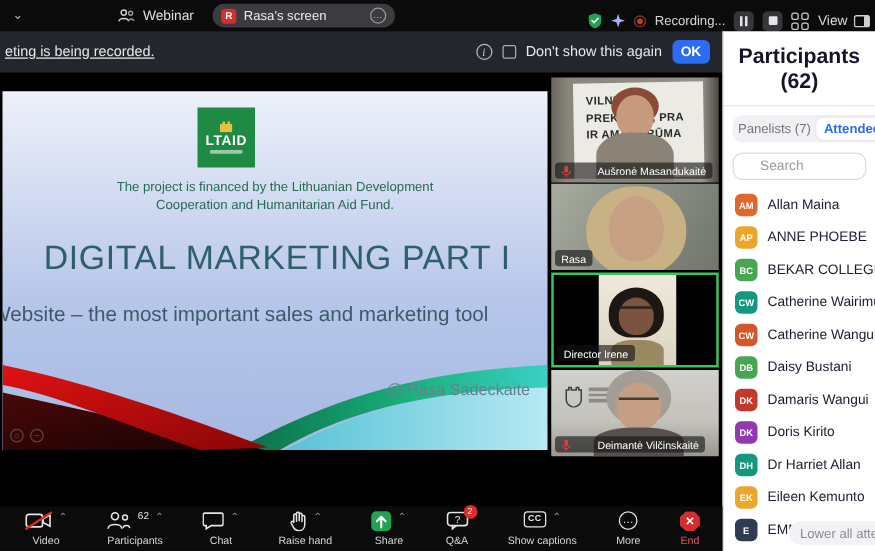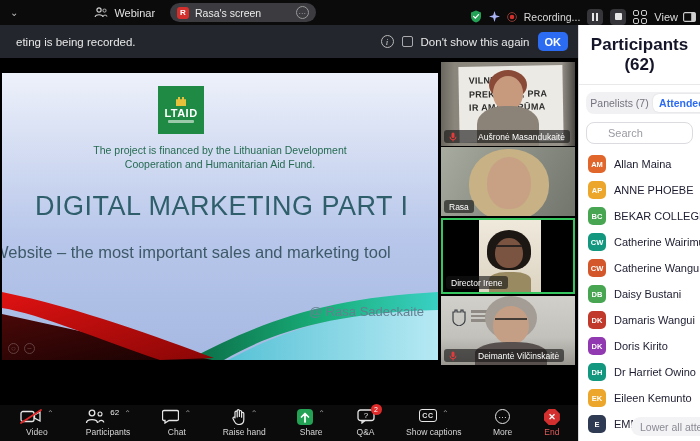--- a/index.html
+++ b/index.html
@@ -25,21 +25,21 @@
   .pause-bars { display:flex; gap:2px; } .pause-bars i { width:2px; height:8px; background:#e6e6e6; }
   .stop-sq { width:7px; height:7px; background:#e6e6e6; border-radius:1px; }
   .grid4 { display:grid; grid-template-columns:6px 6px; grid-template-rows:6px 6px; gap:2px; }
   .grid4 i { border:1.2px solid #cfcfcf; border-radius:2px; }
   .view-item { display:flex; align-items:center; gap:5px; color:#dcdcdc; font-size:11px; }
   .rec-label { color:#d8d8d8; font-size:10.5px; }
 
   
   .banner { position:absolute; left:0; top:25px; width:578px; height:33px; background:#23262c;
             display:flex; align-items:center; color:#e8e8e8; font-size:11.5px; overflow:hidden; }
-  .banner-msg { margin-left:16px; white-space:nowrap; }
+  .banner-msg { margin-left:4px; white-space:nowrap;text-decoration:underline; }
   .banner-right { position:absolute; right:10px; display:flex; align-items:center; gap:8px; }
   .info-circle { width:13px; height:13px; border:1px solid #b9b9b9; border-radius:50%; color:#cfcfcf;
                  font-size:9px; line-height:12px; text-align:center; font-style:italic; font-family:"Liberation Serif",serif; }
   .chk { width:11px; height:11px; border:1px solid #a9a9ae; border-radius:2px; background:transparent; }
   .ok-btn { min-width:30px; height:19px; background:#2c6cf2; color:#fff; border:none; border-radius:5px;
             font-size:11px; font-weight:bold; padding:0 7px; }
 
   
   .slide { position:absolute; left:2px; top:73px; width:436px; height:287px; overflow:hidden;
            background:linear-gradient(180deg,#edf1fa 0%,#d3dcf2 28%,#b7c6ea 58%,#a6b9e2 100%); }
@@ -354,21 +354,21 @@
         <div class="p-row">
           <span class="p-avatar" style="background: rgb(192, 57, 43);">DK</span>
           <span class="p-name">Damaris Wangui</span>
         </div>
         <div class="p-row">
           <span class="p-avatar" style="background: rgb(145, 57, 176);">DK</span>
           <span class="p-name">Doris Kirito</span>
         </div>
         <div class="p-row">
           <span class="p-avatar" style="background: rgb(20, 151, 127);">DH</span>
-          <span class="p-name">Dr Harriet Owino</span>
+          <span class="p-name">Dr Harriet Allan</span>
         </div>
         <div class="p-row">
           <span class="p-avatar" style="background: rgb(237, 166, 44);">EK</span>
           <span class="p-name">Eileen Kemunto</span>
         </div>
         <div class="p-row">
           <span class="p-avatar" style="background: rgb(47, 59, 82);">E</span>
           <span class="p-name">EMMANUEL</span>
         </div>
         <div class="p-row">

